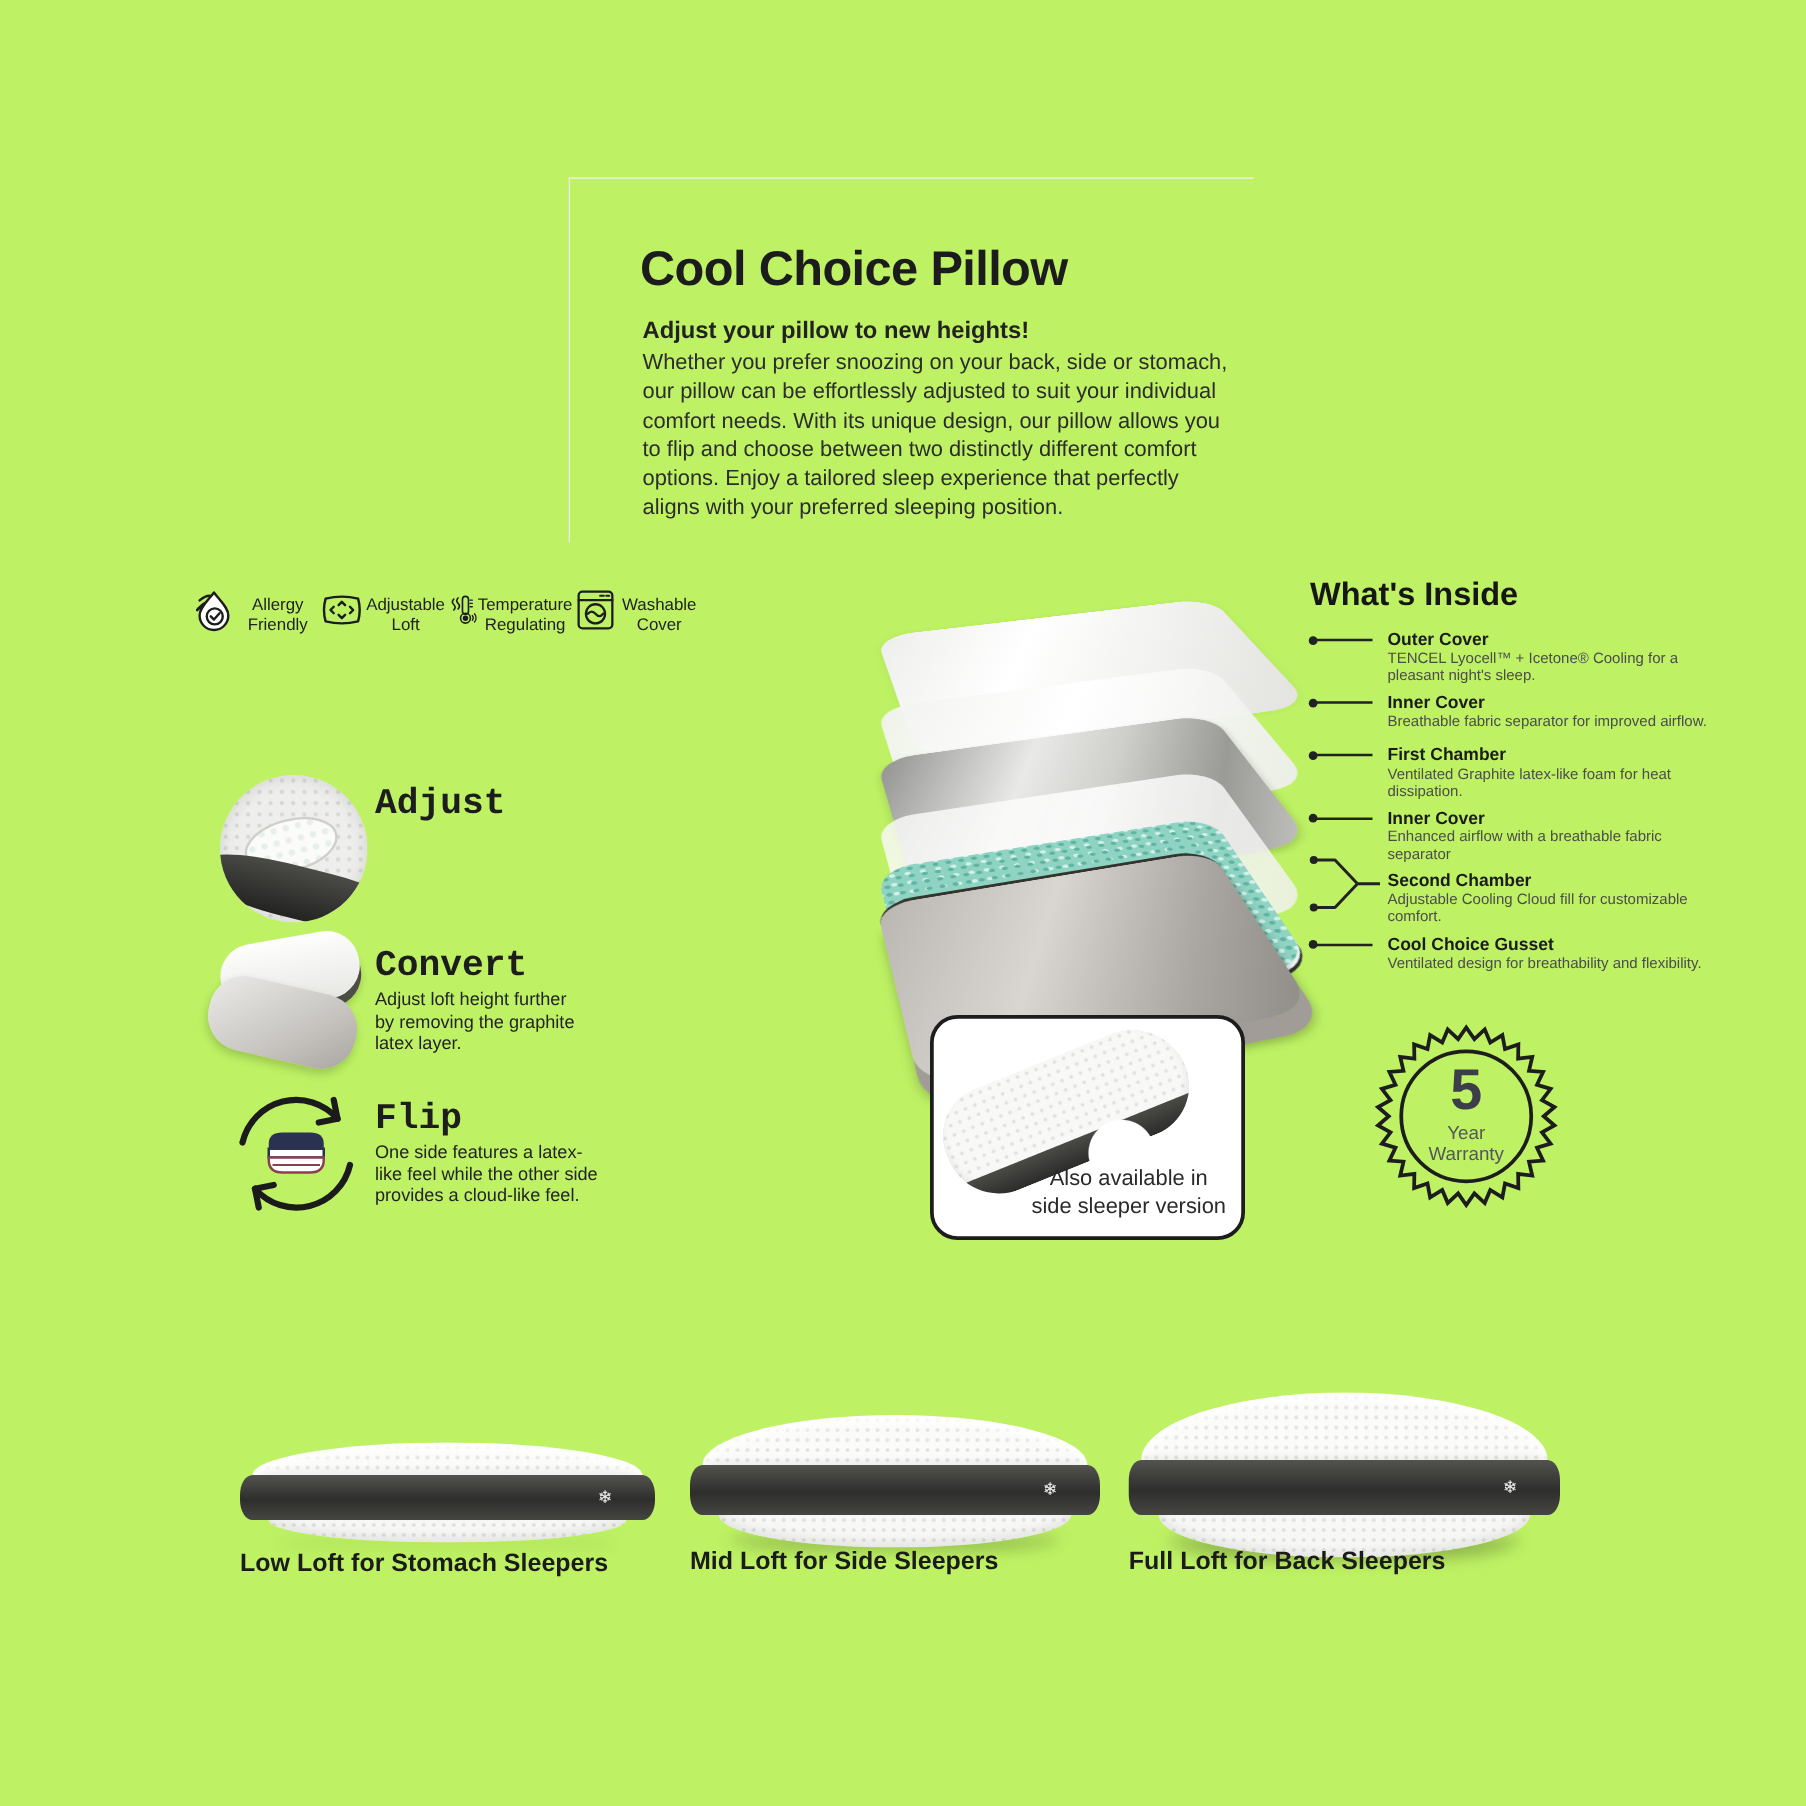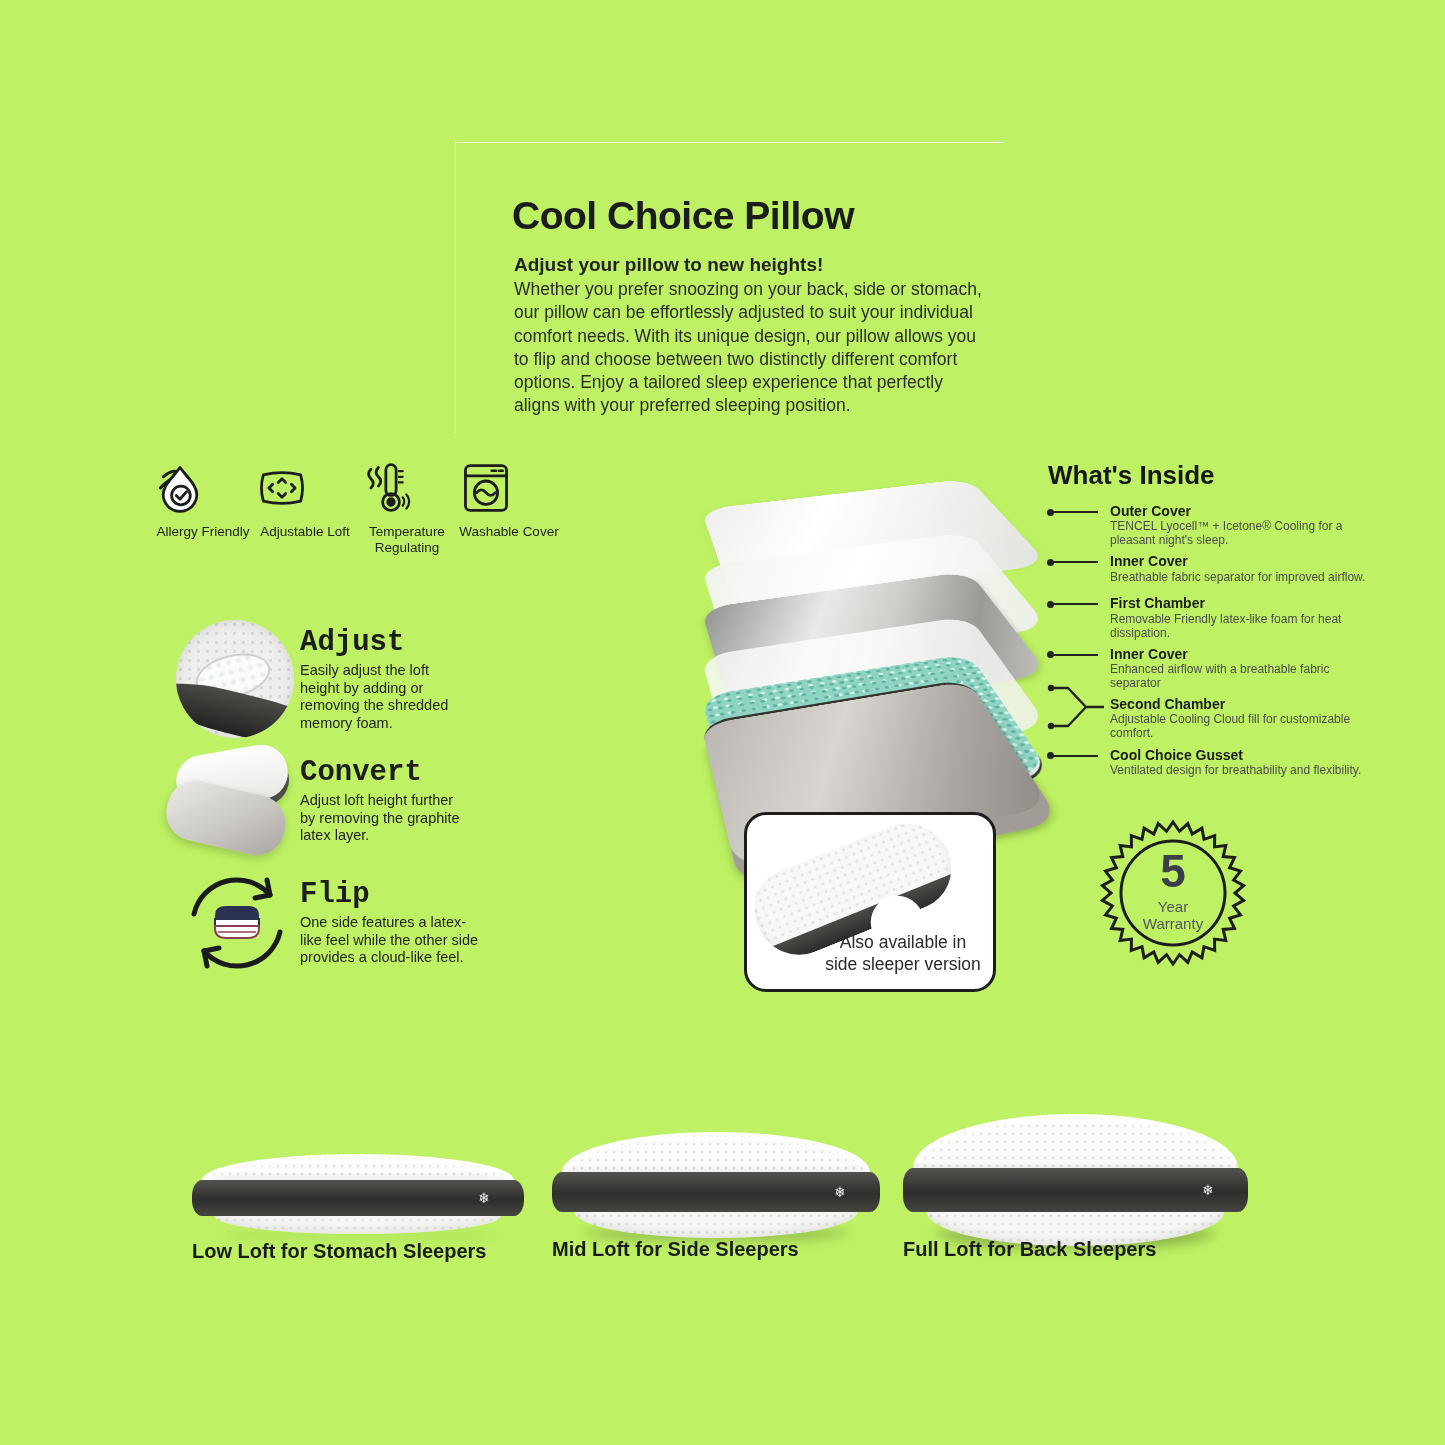--- a/index.html
+++ b/index.html
@@ -10,21 +10,21 @@
   .intro-card { position:absolute; left:455px; top:142px; width:548px; height:292px;
     border-left:1px solid #ececea; border-top:1px solid #f1f1ef; }
 
   
   .page-title { position:absolute; left:512px; top:194px; font-size:39px; font-weight:700; letter-spacing:-0.5px; color:#1c1c1c; }
   .intro-heading { position:absolute; left:514px; top:254px; font-size:19px; font-weight:700; color:#222; }
   .intro-paragraph { position:absolute; left:514px; top:278px; width:472px; font-size:17.5px; line-height:1.33; color:#2c2c2c; }
 
   
   .features { position:absolute; left:152px; top:460px; display:flex; }
-  .feature { width:102px; display:flex; flex-direction:column; }
+  .feature { width:102px; display:flex; flex-direction:row; align-items:center; }
   .feature svg { width:56px; height:56px; stroke:#1d1d1d; fill:none; stroke-width:3; stroke-linecap:round; stroke-linejoin:round; }
   .feature-label { margin-top:8px; font-size:13.5px; line-height:1.2; text-align:center; color:#222; }
 
   
   .stack { position:absolute; left:682px; top:432px; width:380px; height:350px; perspective:1050px; }
   .layer { position:absolute; left:34px; width:300px; height:215px; border-radius:32px;
     transform: rotateX(60deg) rotateZ(-16deg); }
   .l1 { top:-4px;  background:linear-gradient(115deg,#ededeb,#ffffff 35%,#f4f4f2 60%,#e2e2df); box-shadow:0 0 10px rgba(0,0,0,.06); }
   .l2 { top:56px;  background:linear-gradient(115deg,#f2f2f0,#ffffff 45%,#eeeeec); opacity:.95; }
   .l3 { top:100px; background:linear-gradient(115deg,#8f8f8d,#e9e9e7 35%,#cfcfcc 55%,#9a9a97 80%,#c2c2bf); box-shadow:0 4px 8px rgba(0,0,0,.18); }
@@ -194,21 +194,21 @@
       <div class="wi-desc">TENCEL Lyocell™ + Icetone® Cooling for a pleasant night's sleep.</div>
     </div>
     <div class="wi-item">
       <span class="conn"></span>
       <div class="wi-title">Inner Cover</div>
       <div class="wi-desc">Breathable fabric separator for improved airflow.</div>
     </div>
     <div class="wi-item">
       <span class="conn"></span>
       <div class="wi-title">First Chamber</div>
-      <div class="wi-desc">Removable Friendly latex-like foam for heat dissipation.</div>
+      <div class="wi-desc">Ventilated Graphite latex-like foam for heat dissipation.</div>
     </div>
     <div class="wi-item">
       <span class="conn"></span>
       <div class="wi-title">Inner Cover</div>
       <div class="wi-desc">Enhanced airflow with a breathable fabric separator</div>
     </div>
     <div class="wi-item">
       <svg class="conn-fork" viewBox="0 0 62 52">
         <circle cx="5" cy="6" r="3.2"></circle>
           <circle cx="5" cy="44" r="3.2"></circle>
@@ -222,21 +222,20 @@
       <div class="wi-title">Cool Choice Gusset</div>
       <div class="wi-desc">Ventilated design for breathability and flexibility.</div>
     </div>
   </div>
 
   <div class="adjust-photo">
     <div class="inner-oval"></div>
     <div class="band-dark"></div>
   </div>
   <div class="action-title" style="left:300px; top:626px;">Adjust</div>
-  <div class="action-desc" style="left:300px; top:662px; width:168px;">Easily adjust the loft height by adding or removing the shredded memory foam.</div>
 
   <div class="convert-art">
     <div class="conv-back"></div>
     <div class="conv-front"></div>
   </div>
   <div class="action-title" style="left:300px; top:756px;">Convert</div>
   <div class="action-desc" style="left:300px; top:792px; width:160px;">Adjust loft height further by removing the graphite latex layer.</div>
 
   <svg class="flip-icon" viewBox="0 0 114 114">
     <path class="arc" d="M14 48 A44 44 0 0 1 90 29"></path>

